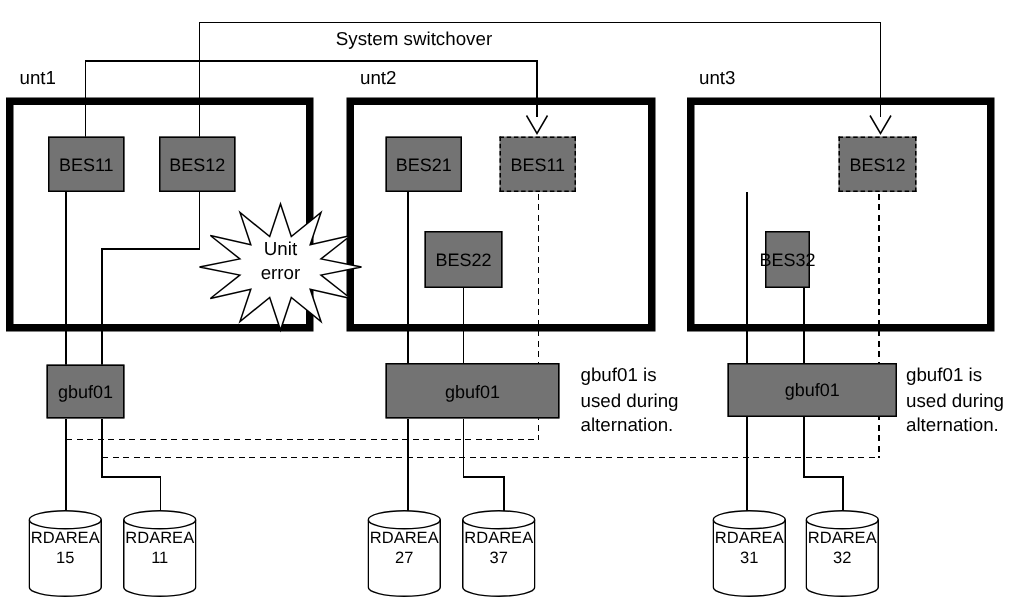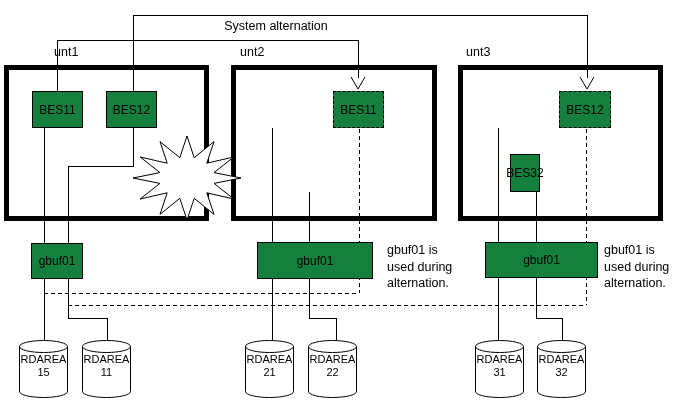--- a/index.html
+++ b/index.html
@@ -1,21 +1,21 @@
 <!DOCTYPE html>
 <html><head>
 <meta charset="utf-8">
 <style>
   html,body{margin:0;padding:0;background:#fff;}
   .stage{position:relative;width:690px;height:402px;background:#ffffff;overflow:hidden;
          font-family:"Liberation Sans","DejaVu Sans",sans-serif;color:#000;}
   .layer{position:absolute;left:0;top:0;}
   svg{display:block;}
   .unit{position:absolute;border:5px solid #000;background:transparent;z-index:2;box-sizing:border-box;}
-  .box{position:absolute;border:1px solid #000;background:#15803d;z-index:3;box-sizing:border-box;
+  .box{position:absolute;border:1px solid #000;background:#737373;z-index:3;box-sizing:border-box;
        display:flex;align-items:center;justify-content:center;font-size:12px;}
   .box.dashed{border-style:dashed;}
   .ulabel{position:absolute;z-index:5;font-size:12.5px;white-space:nowrap;}
   .title{position:absolute;z-index:5;font-size:12.5px;text-align:center;white-space:nowrap;}
   .note{position:absolute;z-index:5;font-size:12.5px;line-height:16.5px;white-space:nowrap;}
   .cyl{position:absolute;width:49px;height:58px;z-index:3;}
   .cyl-label{position:absolute;left:0;top:13px;width:100%;text-align:center;
              font-size:11px;line-height:13px;z-index:4;}
   .burst-text{position:absolute;z-index:5;text-align:center;font-size:12.5px;line-height:16px;}
   #burst-layer{z-index:4;pointer-events:none;}
@@ -52,43 +52,49 @@
         <path d="M586,129 L586,305"></path>
         <path d="M44,293 L359,293"></path>
         <path d="M68,305 L586,305"></path>
       </g>
     </g>
 
     <path d="M351,77 L358,89 L365,77" stroke="#000" stroke-width="1" fill="none"></path>
     <path d="M580,77 L587,89 L594,77" stroke="#000" stroke-width="1" fill="none"></path>
   </svg>
 
-  <div class="title" style="left:219px;top:19px;width:114px;">System alternation</div>
+  <div class="title" style="left:219px;top:19px;width:114px;">System switchover</div>
 
   <div class="unit" style="left:4px;top:65px;width:205px;height:156px;"></div>
   <div class="unit" style="left:231px;top:65px;width:206px;height:156px;"></div>
   <div class="unit" style="left:458px;top:65px;width:205px;height:156px;"></div>
 
-  <div class="ulabel" style="left:13px;top:45px;margin-left:41px;">unt1</div>
+  <div class="ulabel" style="left:13px;top:45px;">unt1</div>
   <div class="ulabel" style="left:240px;top:45px;">unt2</div>
   <div class="ulabel" style="left:466px;top:45px;">unt3</div>
 
   <div class="box" style="left:32px;top:91px;width:51px;height:37px;">BES11</div>
   <div class="box" style="left:106px;top:91px;width:51px;height:37px;">BES12</div>
+  <div class="box" style="left:257px;top:91px;width:51px;height:37px;">BES21</div>
   <div class="box dashed" style="left:333px;top:91px;width:51px;height:37px;">BES11</div>
+  <div class="box" style="left:283px;top:154px;width:52px;height:38px;">BES22</div>
   <div class="box dashed" style="left:559px;top:91px;width:52px;height:37px;">BES12</div>
   <div class="box" style="left:510px;top:154px;width:30px;height:38px;">BES32</div>
 
   <div class="box" style="left:31px;top:243px;width:52px;height:36px;">gbuf01</div>
   <div class="box" style="left:257px;top:242px;width:116px;height:37px;">gbuf01</div>
   <div class="box" style="left:485px;top:242px;width:113px;height:36px;">gbuf01</div>
 
   <svg id="burst-layer" class="layer" width="690" height="402" viewBox="0 0 690 402">
     <polygon points="241,178 214,172.6 233.8,157 206.8,163.2 214,141.6 194.2,157.7 187,136 179.8,157.7 160,141.6 167.2,163.2 140.2,157 159.9,172.6 133,178 159.9,183.4 140.2,199 167.2,192.8 160,214.4 179.8,198.3 187,220 194.2,198.3 214,214.4 206.8,192.8 233.8,199 214,183.4" fill="#ffffff" stroke="#000000" stroke-width="1"></polygon>
   </svg>
+  <div class="burst-text" style="left:157px;top:158px;width:60px;">
+    <div>Unit</div>
+    <div>error</div>
+  </div>
 
   <div class="note" style="left:387px;top:242px;">
     <div>gbuf01 is</div>
     <div>used during</div>
     <div>alternation.</div>
   </div>
   <div class="note" style="left:604px;top:242px;">
     <div>gbuf01 is</div>
     <div>used during</div>
     <div>alternation.</div>
@@ -114,31 +120,31 @@
       <div>11</div>
     </div>
   </div>
   <div class="cyl" style="left:245px;top:340px;">
     <svg width="49" height="58" viewBox="0 0 49 58">
       <path d="M0.5,6.5 A24,6 0 0 1 48.5,6.5 L48.5,51.5 A24,6 0 0 1 0.5,51.5 Z" fill="#fff" stroke="#000"></path>
       <path d="M0.5,6.5 A24,6 0 0 0 48.5,6.5" fill="none" stroke="#000"></path>
     </svg>
     <div class="cyl-label">
       <div>RDAREA</div>
-      <div>21</div>
+      <div>27</div>
     </div>
   </div>
   <div class="cyl" style="left:308px;top:340px;">
     <svg width="49" height="58" viewBox="0 0 49 58">
       <path d="M0.5,6.5 A24,6 0 0 1 48.5,6.5 L48.5,51.5 A24,6 0 0 1 0.5,51.5 Z" fill="#fff" stroke="#000"></path>
       <path d="M0.5,6.5 A24,6 0 0 0 48.5,6.5" fill="none" stroke="#000"></path>
     </svg>
     <div class="cyl-label">
       <div>RDAREA</div>
-      <div>22</div>
+      <div>37</div>
     </div>
   </div>
   <div class="cyl" style="left:475px;top:340px;">
     <svg width="49" height="58" viewBox="0 0 49 58">
       <path d="M0.5,6.5 A24,6 0 0 1 48.5,6.5 L48.5,51.5 A24,6 0 0 1 0.5,51.5 Z" fill="#fff" stroke="#000"></path>
       <path d="M0.5,6.5 A24,6 0 0 0 48.5,6.5" fill="none" stroke="#000"></path>
     </svg>
     <div class="cyl-label">
       <div>RDAREA</div>
       <div>31</div>

